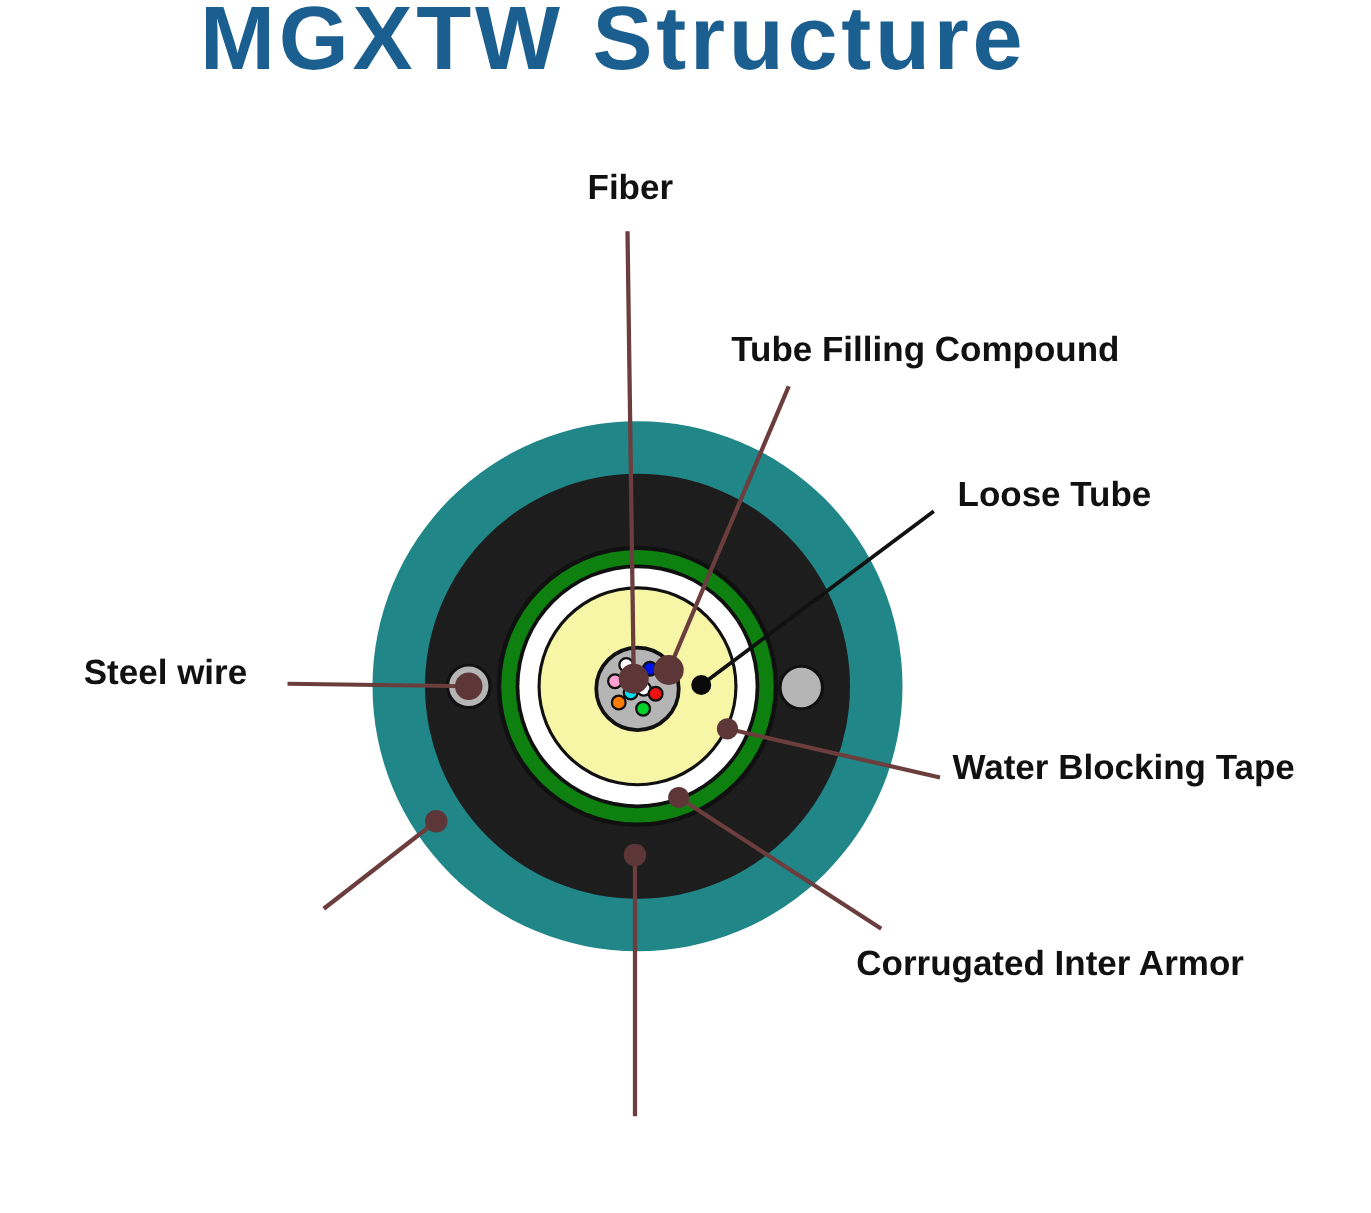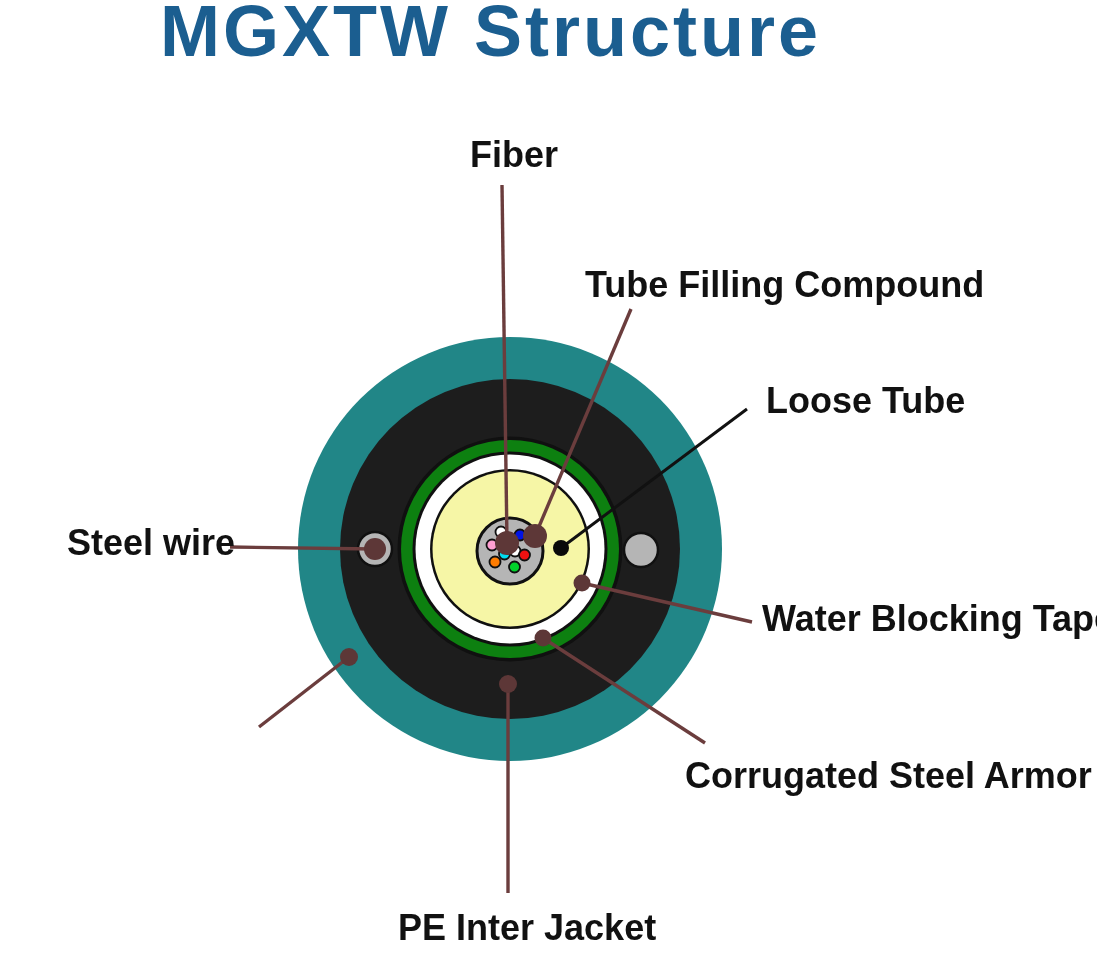--- a/index.html
+++ b/index.html
@@ -14,21 +14,21 @@
   .page-title{
     position:absolute;
     left:160px;top:-10px;
     font-size:72px;
     font-weight:bold;
     letter-spacing:3px;
     white-space:nowrap;
   }
   .callout{
     position:absolute;
-    font-size:36px;
+    font-size:28px;
     font-weight:bold;
     color:#111111;
     white-space:nowrap;
     line-height:1.1;
   }
   .lbl-fiber {left:470px;top:135px;}
   .lbl-tfc   {left:585px;top:265px;}
   .lbl-loose {left:766px;top:381px;}
   .lbl-steel {left:67px; top:523px;}
   .lbl-wbt   {left:762px;top:599px;}
@@ -86,16 +86,15 @@
     <circle cx="508" cy="684" r="9" fill="#5d3737"></circle>
   </svg>
 
   <div class="page-title" style="color: rgb(27, 94, 144);">MGXTW Structure</div>
 
   <div class="callout lbl-fiber">Fiber</div>
   <div class="callout lbl-loose">Loose Tube</div>
   <div class="callout lbl-tfc">Tube Filling Compound</div>
   <div class="callout lbl-steel">Steel wire</div>
   <div class="callout lbl-wbt">Water Blocking Tape</div>
-  <div class="callout lbl-armor">Corrugated Steel Armor</div>
-  <div class="callout lbl-pe">PE Inter Jacket</div>
+  <div class="callout lbl-armor">Corrugated Inter Armor</div>
 
 </div>
 
 </body></html>

